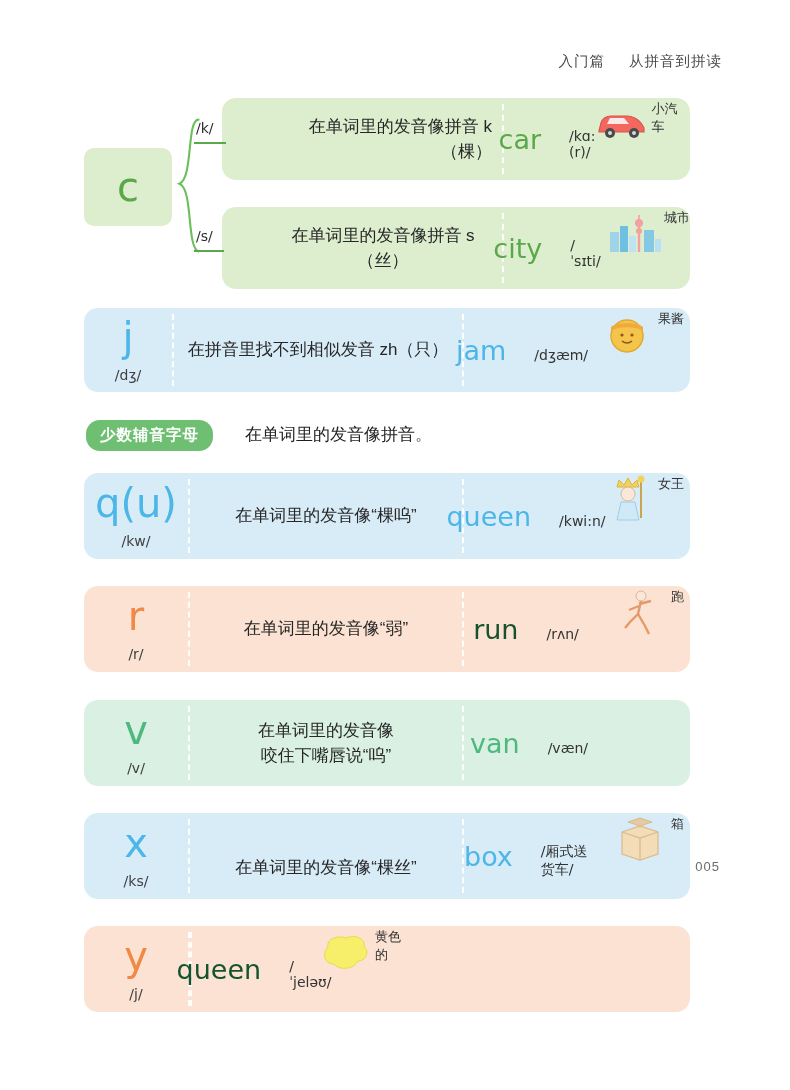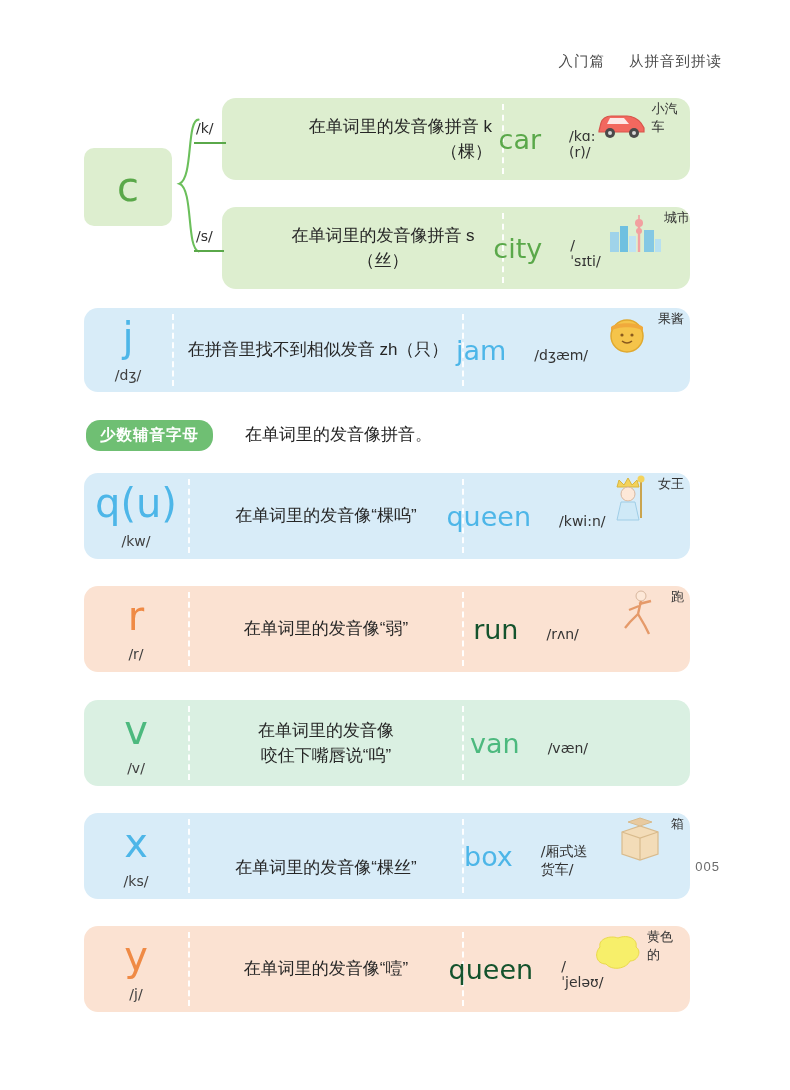--- a/index.html
+++ b/index.html
@@ -408,23 +408,20 @@
       <span class="cn">箱</span>
     </div>
   </div>
 
   <div class="row peach" style="left:84px; top:926px; width:606px; height:86px; border-radius:14px;">
     <div class="cell-letter" style="width:104px;">
       <span class="big">y</span>
       <span class="ipa">/j/</span>
     </div>
     <div class="dash-v"></div>
-    <div class="cell-desc" style="width:272px;">
-      <span>在单词里的发音像“噎”</span>
-    </div>
     <div class="dash-v"></div>
     <div class="cell-word" style="width:124px;">
       <span class="word">queen</span>
       <span class="phon">/ˈjeləʊ/</span>
     </div>
     <div class="cell-pic" style="width:96px;">
       <div class="pic-box">
         <svg width="54" height="42" viewBox="0 0 54 42">
           <path d="M10 16 C8 8 20 4 28 7 C38 3 48 8 46 16 C52 20 48 30 40 30 C36 38 22 40 16 33 C6 33 4 22 10 16 Z" fill="#f7ef6a" stroke="#ead94a" stroke-width="1"></path>
         </svg>

